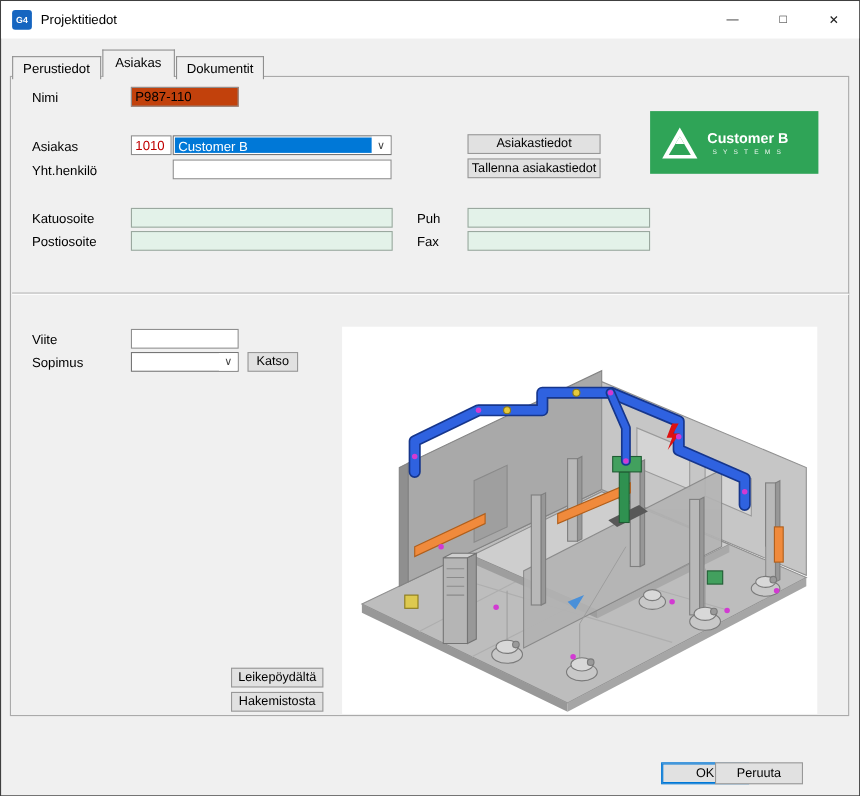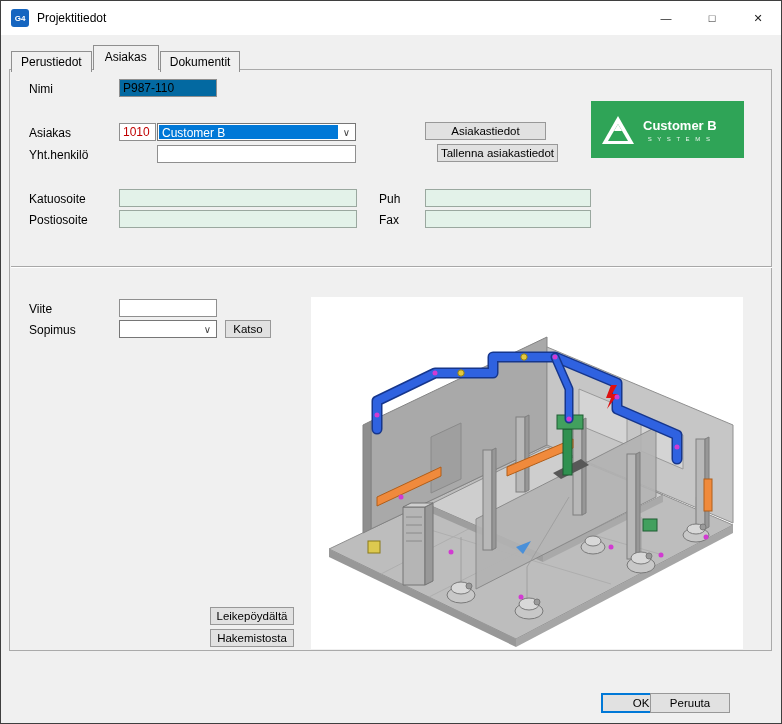--- a/index.html
+++ b/index.html
@@ -27,21 +27,21 @@
   .tab { position:relative; top:2px; background:#f0f0f0; border:1px solid #8f8f8f; border-bottom:none;
          padding:3px 9px 3px 9px; margin-right:1px; }
   .tab.active { top:0; padding:4px 11px 6px 11px; z-index:6; }
   .tab-page { position:absolute; left:8px; right:9px; top:68px; bottom:72px;
               border:1px solid #aaaaaa; background:#f0f0f0; }
 
   
   .label { position:absolute; white-space:nowrap; }
   .field { position:absolute; border:1px solid #8f8f8f; background:#fff; font:12px "Liberation Sans",sans-serif;
            padding:0 3px; height:18px; }
-  .field.gray { background:#0369a1; }
+  .field.gray { background:#c2410c; }
   .field.mint { background:var(--mint-field, #e3f2e9); border-color:#9aa89f; }
   .btn { position:absolute; display:flex; align-items:center; justify-content:center;
          background:#e1e1e1; border:1px solid #989898; font-size:11.5px; cursor:default;
          white-space:nowrap; }
   .btn.default { border:1px solid var(--accent,#0078d7); box-shadow: inset 0 0 0 1px var(--accent,#0078d7); }
 
   
   .combo { position:absolute; background:#fff; border:1px solid #767676; height:18px; }
   .combo .sel { position:absolute; left:1px; top:1px; bottom:1px; right:17px;
                 background:var(--accent,#0078d7); color:#fff; padding:1px 0 0 3px; overflow:hidden; }
@@ -108,21 +108,21 @@
   <div class="code-box" style="left:118px;top:122px;width:37px;">1010</div>
   <div class="combo" style="left:156px;top:122px;width:199px;">
     <div class="sel">Customer B</div>
     <div class="chev">∨</div>
   </div>
 
   <div class="label" style="left:28px;top:147px;">Yht.henkilö</div>
   <input class="field" style="left: 156px; top: 144px; width: 199px;" readonly="" value="">
 
   <div class="btn" style="left:424px;top:121px;width:121px;height:18px;">Asiakastiedot</div>
-  <div class="btn" style="left:436px;top:143px;width:121px;height:18px;">Tallenna asiakastiedot</div>
+  <div class="btn" style="left:424px;top:143px;width:121px;height:18px;">Tallenna asiakastiedot</div>
 
   <div class="logo">
     <svg class="mark" viewBox="0 0 34 30">
       <polygon points="17,1 33,29 1,29" fill="#ffffff"></polygon>
       <polygon points="17,9 27,26 7,26" fill="#2fa457"></polygon>
       <polygon points="17,9 21,16 13,16" fill="#ffffff"></polygon>
     </svg>
     <div class="texts">
       <div class="name">Customer B</div>
       <div class="sub">S Y S T E M S</div>

